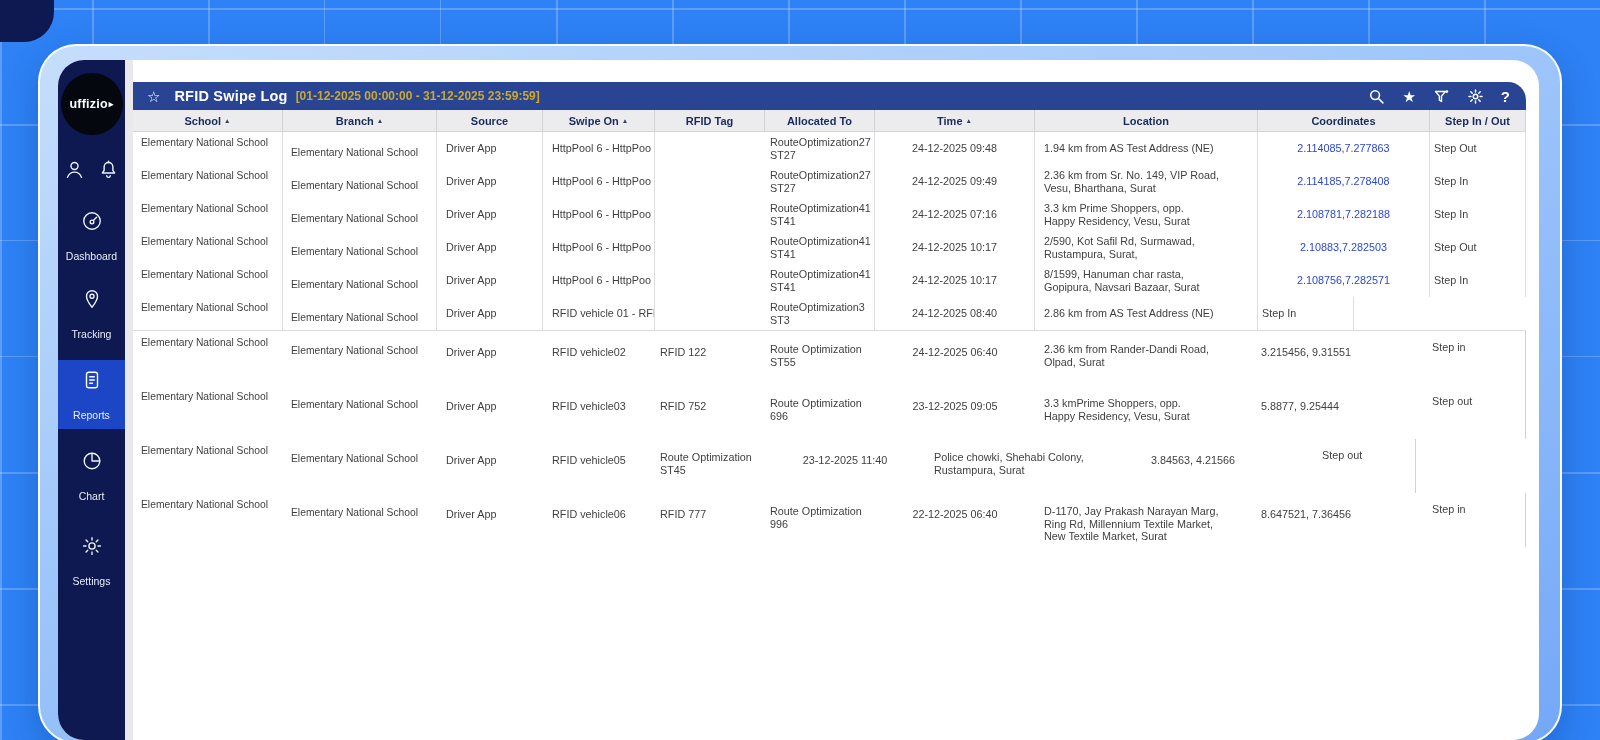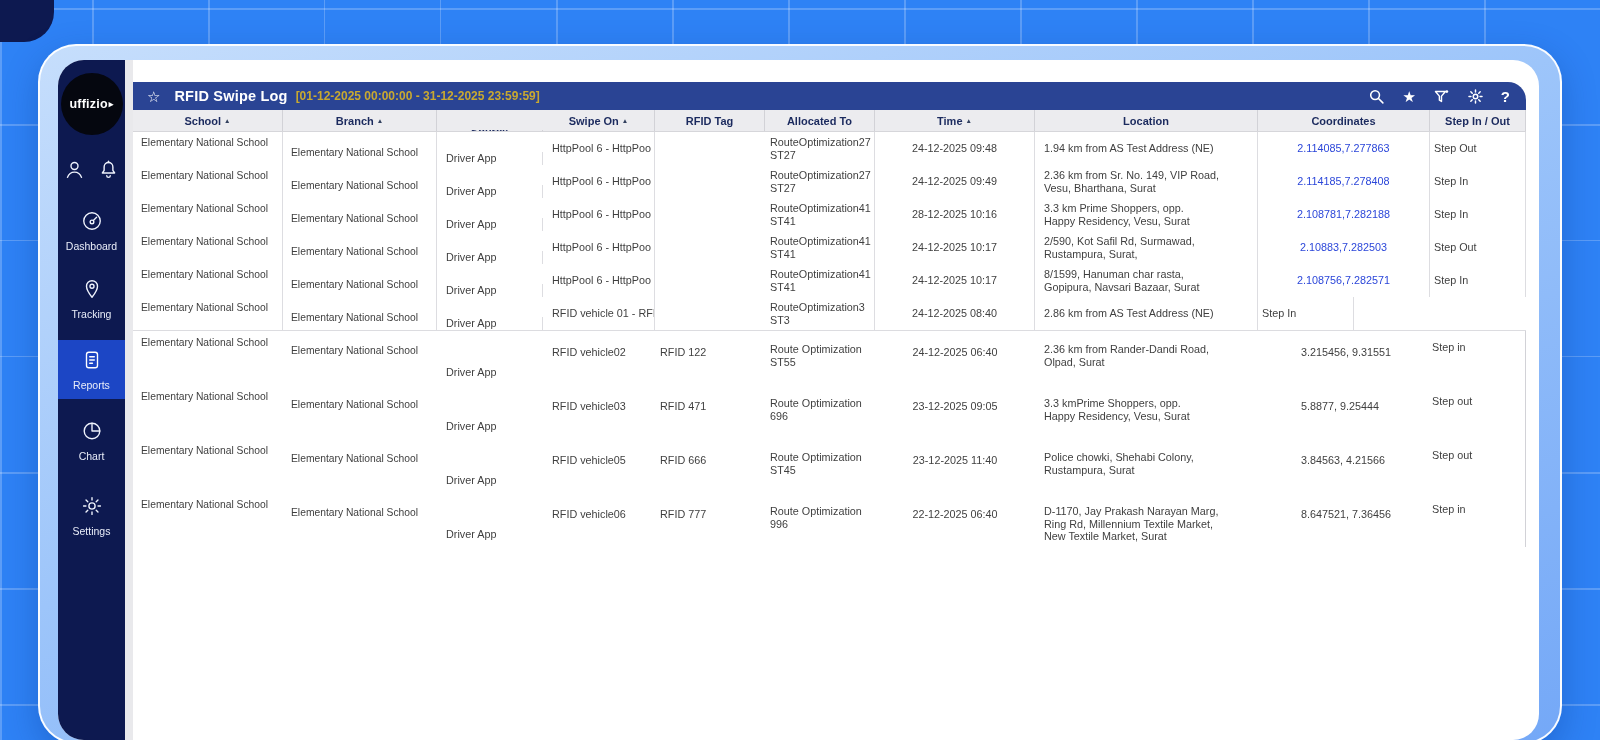--- a/index.html
+++ b/index.html
@@ -36,21 +36,21 @@
   .logo {
     width:62px; height:62px; border-radius:50%; background:#05070f;
     margin:13px auto 0; display:flex; align-items:center; justify-content:center;
     color:#fff; font-weight:bold; font-size:12.5px; letter-spacing:.2px;
   }
   .logo .arrow { font-size:9px; margin-left:1px; }
   .acct-row { margin-top:24px; display:flex; justify-content:center; gap:13px; }
   .acct-row .icn { width:21px; height:21px; display:block; cursor:pointer; }
   .nav { margin-top:12px; display:flex; flex-direction:column; }
   .nav-item {
-    display:flex; flex-direction:column; align-items:center; gap:8px;
+    display:flex; flex-direction:column; align-items:center; gap:18px;
     padding:9px 0 8px; margin-top:9px; cursor:pointer; color:#e8ecf8;
   }
   .nav-item.active { background:#1c46c5; margin-top:12px; margin-bottom:3px; }
   .nav-item .lbl { font-size:10.5px; }
   .nav-item svg { width:22px; height:22px; }
   .nav-item.gap-big { margin-top:16px; }
   
   .scrollstrip { width:8px; flex:0 0 8px; background:#e9e9ec; }
   
   .main { flex:1 1 auto; padding:22px 13px 0 0; display:flex; flex-direction:column; }
@@ -68,21 +68,21 @@
   .appbar .tools .thelp { font-size:15px; font-weight:bold; line-height:1; cursor:pointer; }
   
   .theader { display:flex; height:22px; background:#ececef; border-bottom:1px solid #d6d6da; }
   .th {
     display:flex; align-items:center; justify-content:center; gap:3px;
     font-size:11px; font-weight:bold; color:#1b2a5e;
     border-right:1px solid #d2d2d7; overflow:hidden; white-space:nowrap;
     cursor:pointer;
   }
   .th .arr { font-size:6.5px; color:#33415f; }
-  .c0{width:150px;} .c1{width:154px;} .c2{width:106px;margin-top:20px;} .c3{width:112px;} .c4{width:110px;}
+  .c0{width:150px;} .c1{width:154px;} .c2{width:106px;} .c3{width:112px;} .c4{width:110px;}
   .c5{width:110px;} .c6{width:160px;} .c7{width:223px;} .c8{width:172px;text-align:center;} .c9{width:96px; border-right:1px solid #d2d2d7;}
   .tbody1 { border-bottom:1px solid #dcdce0; }
   .trow { display:flex; }
   .tbody1 .trow { height:33px; }
   .tbody2 .trow { height:54px; }
   .td {
     font-size:10.8px; color:#3f3f3f; line-height:12.5px;
     display:flex; overflow:hidden;
   }
   .tbody1 .td { border-right:1px solid #dddde1; }
@@ -105,21 +105,21 @@
   .tbody2 .c0 { padding:6px 6px 0 8px; font-size:10.3px; }
   .tbody2 .c1 { padding:14px 6px 0 8px; font-size:10.3px; }
   .tbody2 .c2 { padding:15px 0 0 9px; }
   .tbody2 .c3 { padding:15px 0 0 9px; white-space:nowrap; }
   .tbody2 .c4 { padding:15px 0 0 5px; }
   .tbody2 .c5 { padding:12px 0 0 5px; }
   .tbody2 .c6 { padding:15px 0 0; justify-content:center; }
   .tbody2 .c7 { padding:12px 0 0 9px; }
   .tbody2 .c8 { padding:15px 0 0 3px; }
   .tbody2 .c9 { padding:10px 0 0 2px; }
-  .tbody2 .coordlink { color:#3f3f3f; cursor:default;margin-left:40px; }
+  .tbody2 .coordlink { color:#3f3f3f; cursor:default; }
 </style>
 </head>
 <body>
 
 <div class="bg-corner"></div>
 
 <div class="frame">
   <div class="inner">
 
     <div class="sidebar">
@@ -274,21 +274,21 @@
           <div class="td c9">Step In</div>
         </div>
         <div class="trow">
           <div class="td c0">Elementary National School</div>
           <div class="td c1">Elementary National School</div>
           <div class="td c2">Driver App</div>
           <div class="td c3">HttpPool 6 - HttpPoo</div>
           <div class="td c4">RTO151</div>
           <div class="td c5 pre">RouteOptimization41
 ST41</div>
-          <div class="td c6">28-12-2025 10:16</div>
+          <div class="td c6">24-12-2025 07:16</div>
           <div class="td c7 pre">3.3 km Prime Shoppers, opp.
 Happy Residency, Vesu, Surat</div>
           <div class="td c8">
               <span class="coordlink">2.108781,7.282188</span>
             </div>
           <div class="td c9">Step In</div>
         </div>
         <div class="trow">
           <div class="td c0">Elementary National School</div>
           <div class="td c1">Elementary National School</div>
@@ -350,37 +350,36 @@
           <div class="td c8">
               <span class="coordlink">3.215456, 9.31551</span>
             </div>
           <div class="td c9">Step in</div>
         </div>
         <div class="trow">
           <div class="td c0">Elementary National School</div>
           <div class="td c1">Elementary National School</div>
           <div class="td c2">Driver App</div>
           <div class="td c3">RFID vehicle03</div>
-          <div class="td c4">RFID 471</div>
+          <div class="td c4">RFID 752</div>
           <div class="td c5 pre">Route Optimization
 696</div>
           <div class="td c6">23-12-2025 09:05</div>
           <div class="td c7 pre">3.3 kmPrime Shoppers, opp.
 Happy Residency, Vesu, Surat</div>
           <div class="td c8">
               <span class="coordlink">5.8877, 9.25444</span>
             </div>
           <div class="td c9">Step out</div>
         </div>
         <div class="trow">
           <div class="td c0">Elementary National School</div>
           <div class="td c1">Elementary National School</div>
           <div class="td c2">Driver App</div>
           <div class="td c3">RFID vehicle05</div>
-          <div class="td c4">RFID 666</div>
           <div class="td c5 pre">Route Optimization
 ST45</div>
           <div class="td c6">23-12-2025 11:40</div>
           <div class="td c7 pre">Police chowki, Shehabi Colony,
 Rustampura, Surat</div>
           <div class="td c8">
               <span class="coordlink">3.84563, 4.21566</span>
             </div>
           <div class="td c9">Step out</div>
         </div>

